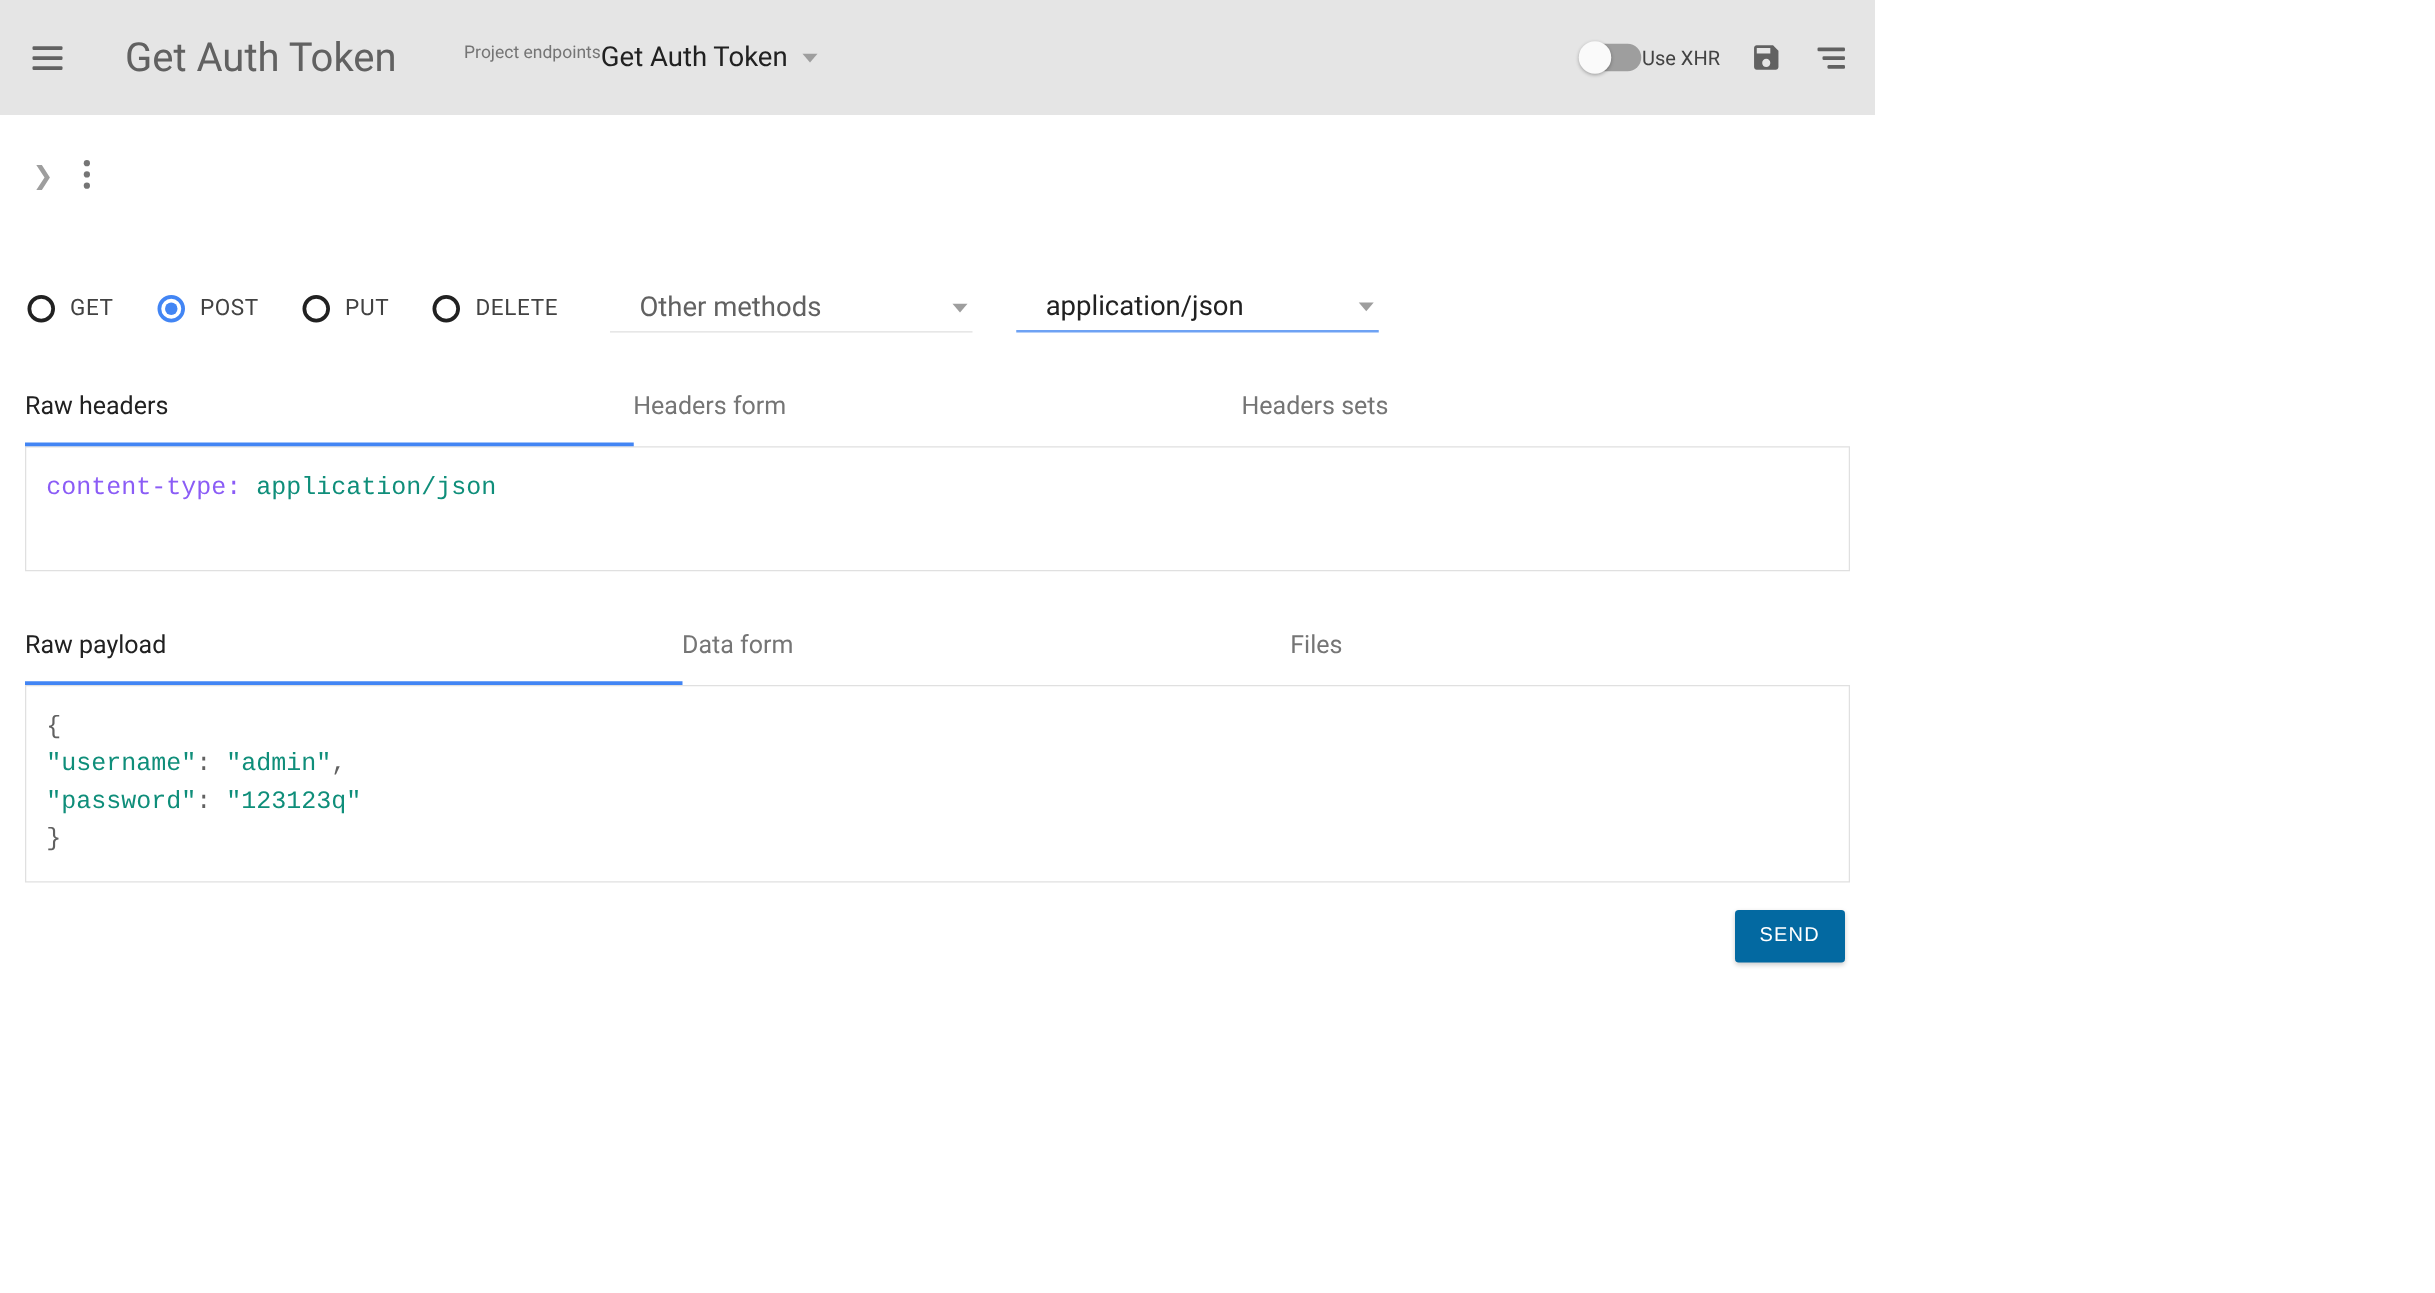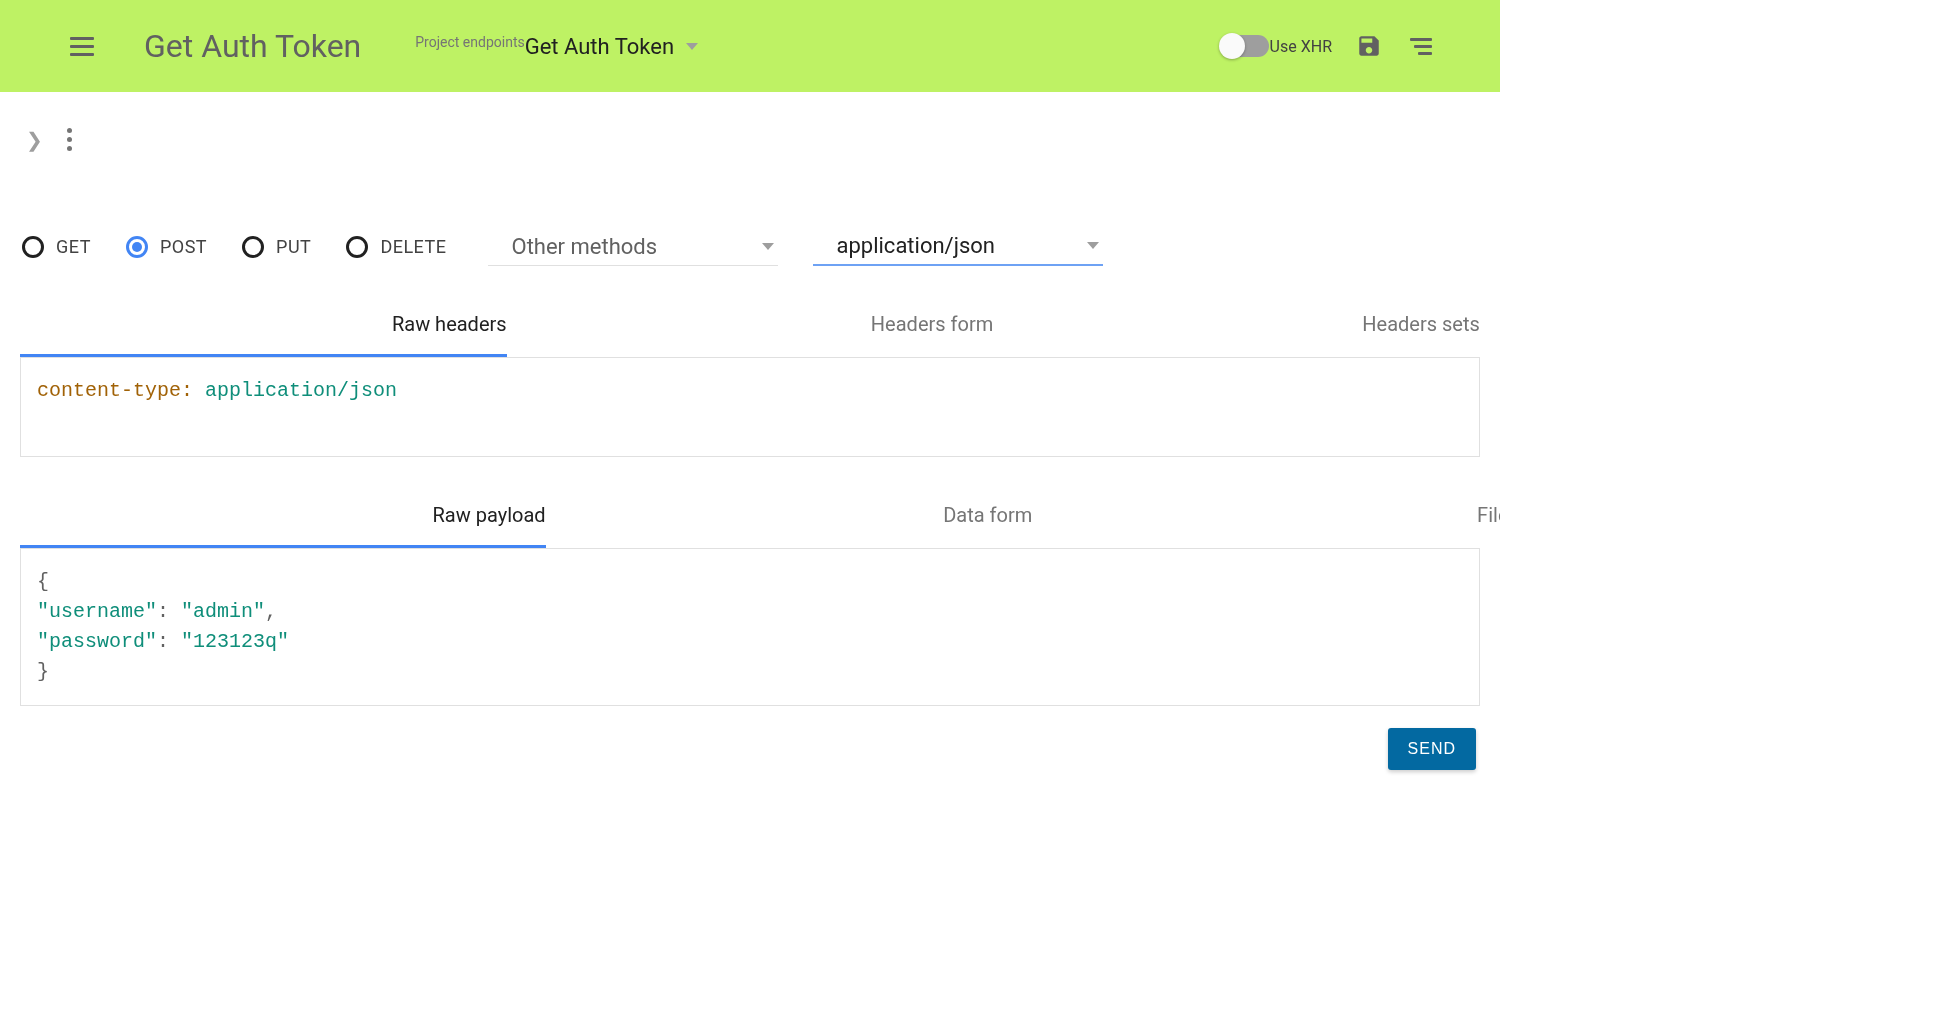--- a/index.html
+++ b/index.html
@@ -3,25 +3,25 @@
 <meta charset="utf-8">
 <style>
   * { box-sizing: border-box; margin: 0; padding: 0; }
   body {
     font-family: -apple-system, BlinkMacSystemFont, "Segoe UI", Roboto, Arial, sans-serif;
     background: #fff;
     color: #212121;
     width: 1500px;
   }
   .toolbar {
-    background: #bef264;
+    background: #e5e5e5;
     height: 92px;
     display: flex;
     align-items: center;
-    padding: 0 64px;
+    padding: 0 20px;
     gap: 24px;
   }
   .hamburger {
     display: flex;
     flex-direction: column;
     gap: 5px;
     cursor: pointer;
     padding: 6px;
   }
   .hamburger span {
@@ -187,41 +187,41 @@
   .select-box.active { border-bottom: 2px solid #6ea2f4; }
   .select-text { font-size: 22px; color: #616161; margin-left: 20px; }
   .select-box.active .select-text { color: #212121; }
 
   .tabs {
     display: flex;
     margin-top: 28px;
   }
   .tab {
     flex: 0 0 33.33%;
-    text-align: right;
+    text-align: left;
     padding: 18px 0;
     font-size: 20px;
     color: #757575;
     cursor: pointer;
   }
   .tab.active {
     color: #212121;
     border-bottom: 3px solid #4285f4;
   }
 
   .code-area {
     border: 1px solid #e0e0e0;
     padding: 18px 16px;
     font-family: "Courier New", monospace;
     font-size: 20px;
     line-height: 1.5;
     white-space: pre;
     min-height: 100px;
   }
-  .hdr-key { color: #a16207; text-align: center; }
+  .hdr-key { color: #8b5cf6; text-align: center; }
   .hdr-val { color: #0f8e7a; }
   .json-punc { color: #616161; }
   .json-key { color: #0f8e7a; }
   .json-str { color: #0f8e7a; }
   .json-colon { color: #616161; }
 
   .tabs.payload .tab { flex: 0 0 33.33%; }
   .tabs.payload .tab:first-child { flex: 0 0 36%; }
 
   .send-row {

